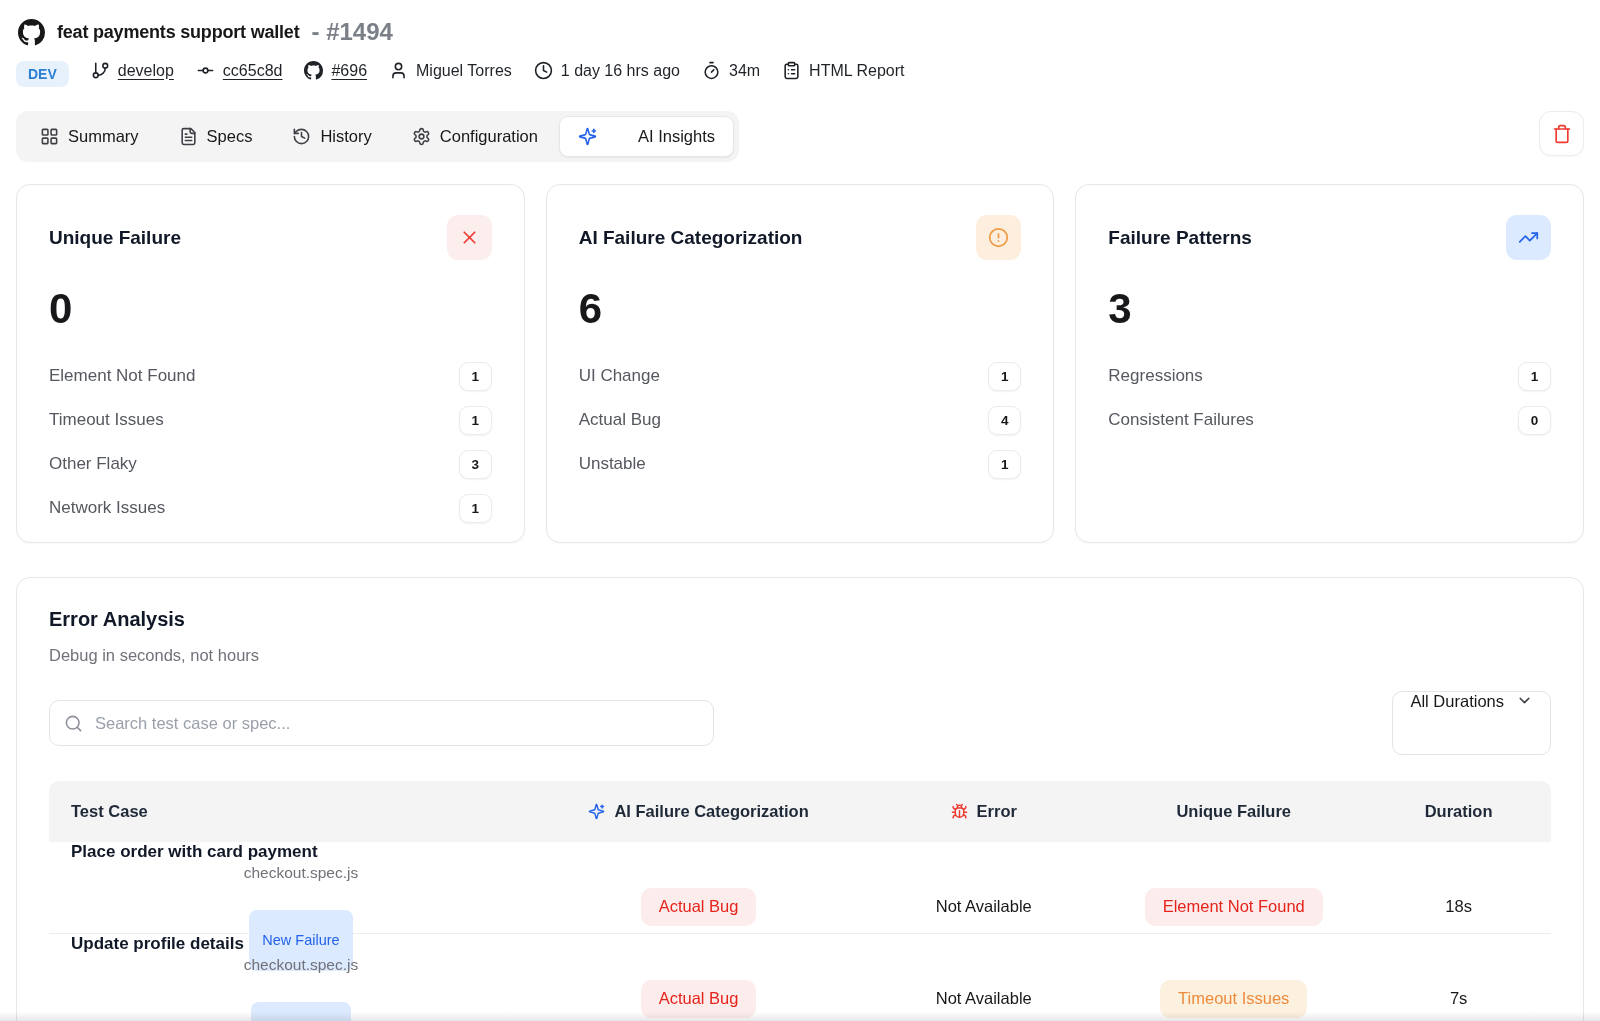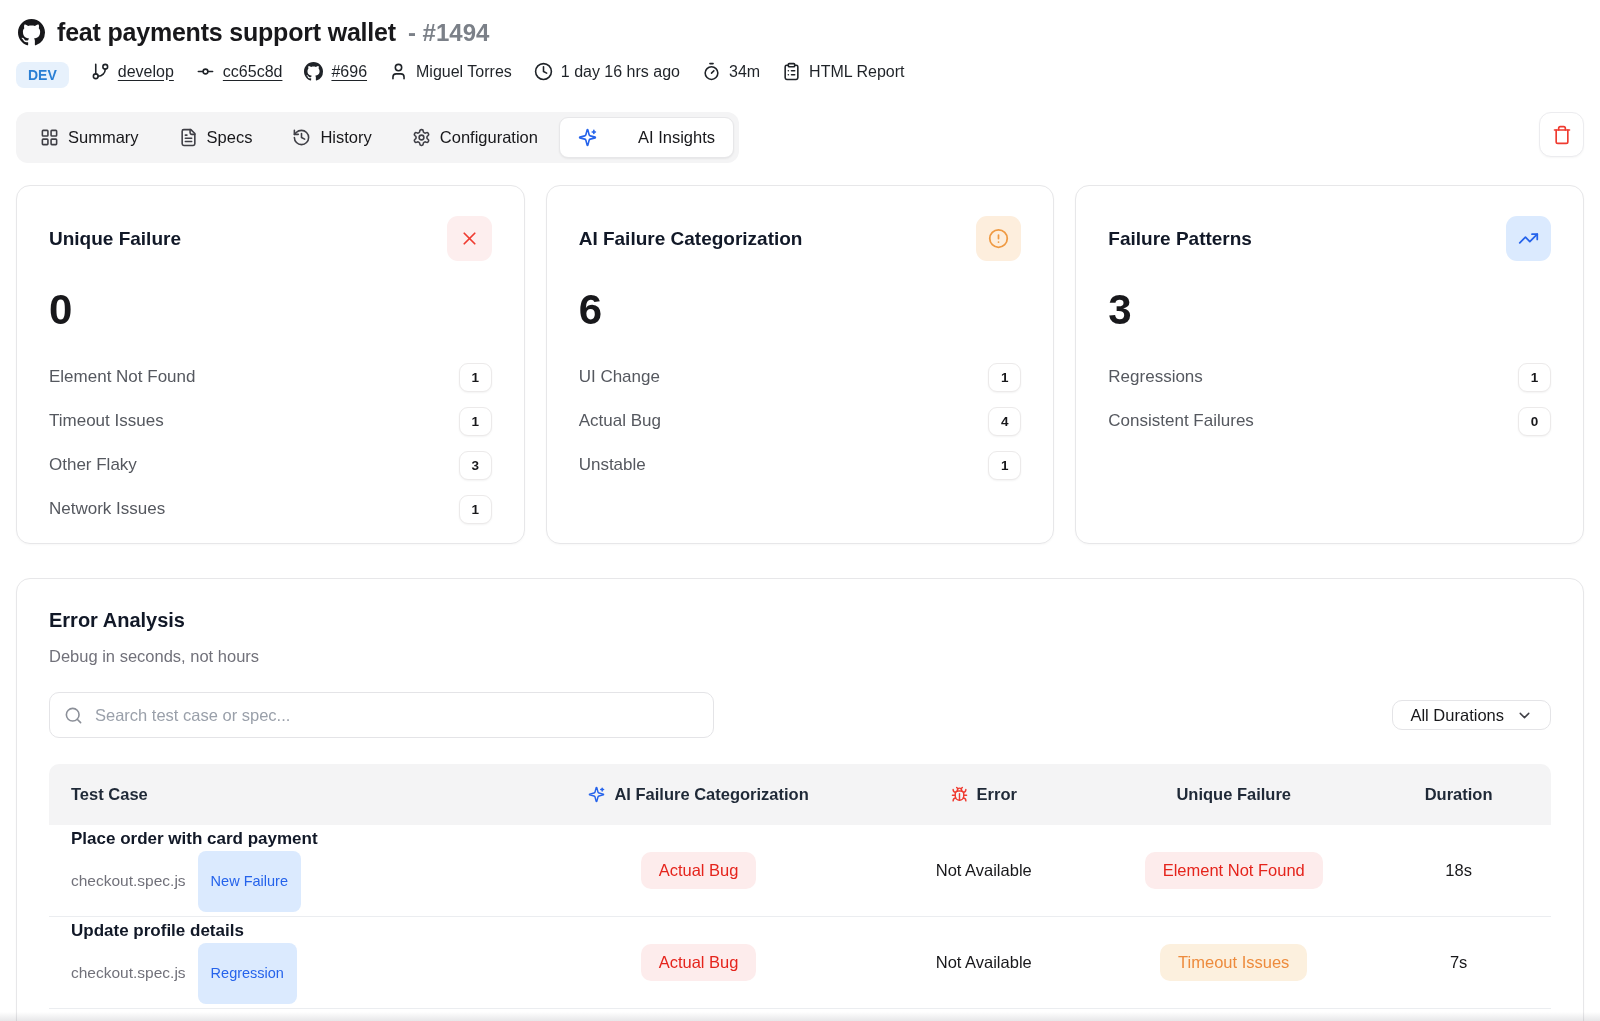--- a/index.html
+++ b/index.html
@@ -7,21 +7,21 @@
   body {
     width:1600px; height:1021px; overflow:hidden; background:#ffffff;
     font-family:"Liberation Sans","DejaVu Sans",sans-serif; color:#18181b;
     -webkit-font-smoothing:antialiased;
   }
   .page { padding:18px 16px 0 16px; }
 
   
   .title-row { display:flex; align-items:center; gap:12px; padding-left:2px; }
   .gh-icon { width:27px; height:27px; color:#18181b; flex:0 0 auto; }
-  .page-title { font-size:25px; font-weight:700; letter-spacing:-0.2px; }
+  .page-title { font-size:18px; font-weight:700; letter-spacing:-0.2px; }
   .run-no { font-size:24px; font-weight:700; color:#7b8088; }
 
   .meta-row { display:flex; align-items:flex-start; gap:22px; margin-top:15px; font-size:16px; }
   .badge-dev { background:#e7f1fc; color:#2a7fd4; font-weight:600; font-size:14px;
     padding:6px 12px; border-radius:8px; line-height:1; }
   .meta-item { display:flex; align-items:center; gap:8px; color:#1f2328; }
   .meta-item svg { width:19px; height:19px; color:#1f2328; flex:0 0 auto; }
   .u { text-decoration:underline; text-underline-offset:3px; cursor:pointer; }
 
   
@@ -62,37 +62,37 @@
     background:#fff; box-shadow:0 1px 2px rgba(0,0,0,.03); }
   .panel-title { font-size:20px; font-weight:700; color:#111827; }
   .panel-sub { font-size:16.5px; color:#71717a; margin-top:15px; }
   .controls { display:flex; justify-content:space-between; align-items:center; margin-top:26px; }
   .search { width:665px; height:46px; border:1px solid #e4e4e7; border-radius:10px; display:flex;
     align-items:center; padding:0 14px; gap:10px; color:#8b8f98; background:#fff; }
   .search svg { width:19px; height:19px; flex:0 0 auto; }
   .search input { border:none; outline:none; flex:1; font-size:16.5px; font-family:inherit;
     color:#18181b; background:transparent; }
   .search input::placeholder { color:#9aa0aa; }
-  .durations { height:30px; border:1px solid #e4e4e7; border-radius:10px; background:#fff;
-    display:flex; align-items:center; gap:12px; padding:0 17px; font-size:16.5px; cursor:pointer; }
+  .durations { height:64px; border:1px solid #e4e4e7; border-radius:10px; background:#fff;
+    display:flex; gap:12px; padding:0 17px; font-size:16.5px; cursor:pointer; }
   .durations svg { width:17px; height:17px; color:#3f3f46; }
 
   .table { margin-top:26px; }
   .tgrid { display:grid; grid-template-columns:480fr 334fr 234fr 264fr 184fr; align-items:center; }
   .thead { background:#f4f4f5; border-radius:10px 10px 0 0; height:61px; font-weight:700;
     font-size:16.5px; color:#1f2937; }
   .th { display:flex; align-items:center; justify-content:center; gap:9px; }
   .th-left { justify-content:flex-start; padding-left:22px; }
   .th svg { width:17px; height:17px; flex:0 0 auto; }
   .icon-blue { color:#2563eb; }
   .icon-red { color:#ef3b30; }
   .trow { height:92px; border-bottom:1px solid #ebedf0; cursor:pointer; background:#fff; }
   .tc { padding-left:22px; }
   .tc-name { font-size:17px; font-weight:600; color:#111827; }
-  .tc-sub { display:flex; align-items:center; gap:12px; margin-top:2px; }
+  .tc-sub { display:flex; align-items:center; gap:28px; margin-top:2px;flex-direction:column; }
   .tc-spec { color:#71717a; font-size:15.5px; }
   .tag { background:#dbeafe; color:#2563eb; font-size:14.5px; font-weight:500; padding:22px 13px;
     border-radius:8px; line-height:1.2; }
   .cell-center { display:flex; justify-content:center; }
   .pill-lg { font-size:16.5px; font-weight:500; padding:9px 18px; border-radius:10px; line-height:1.2; }
   .pill-red { background:#fdecec; color:#e5241c; }
   .pill-orange { background:#fcf0de; color:#ed8b3d; }
   .plain { font-size:16.5px; color:#18181b; }
 
   .bottom-fade { position:fixed; left:0; right:0; bottom:0; height:9px;

